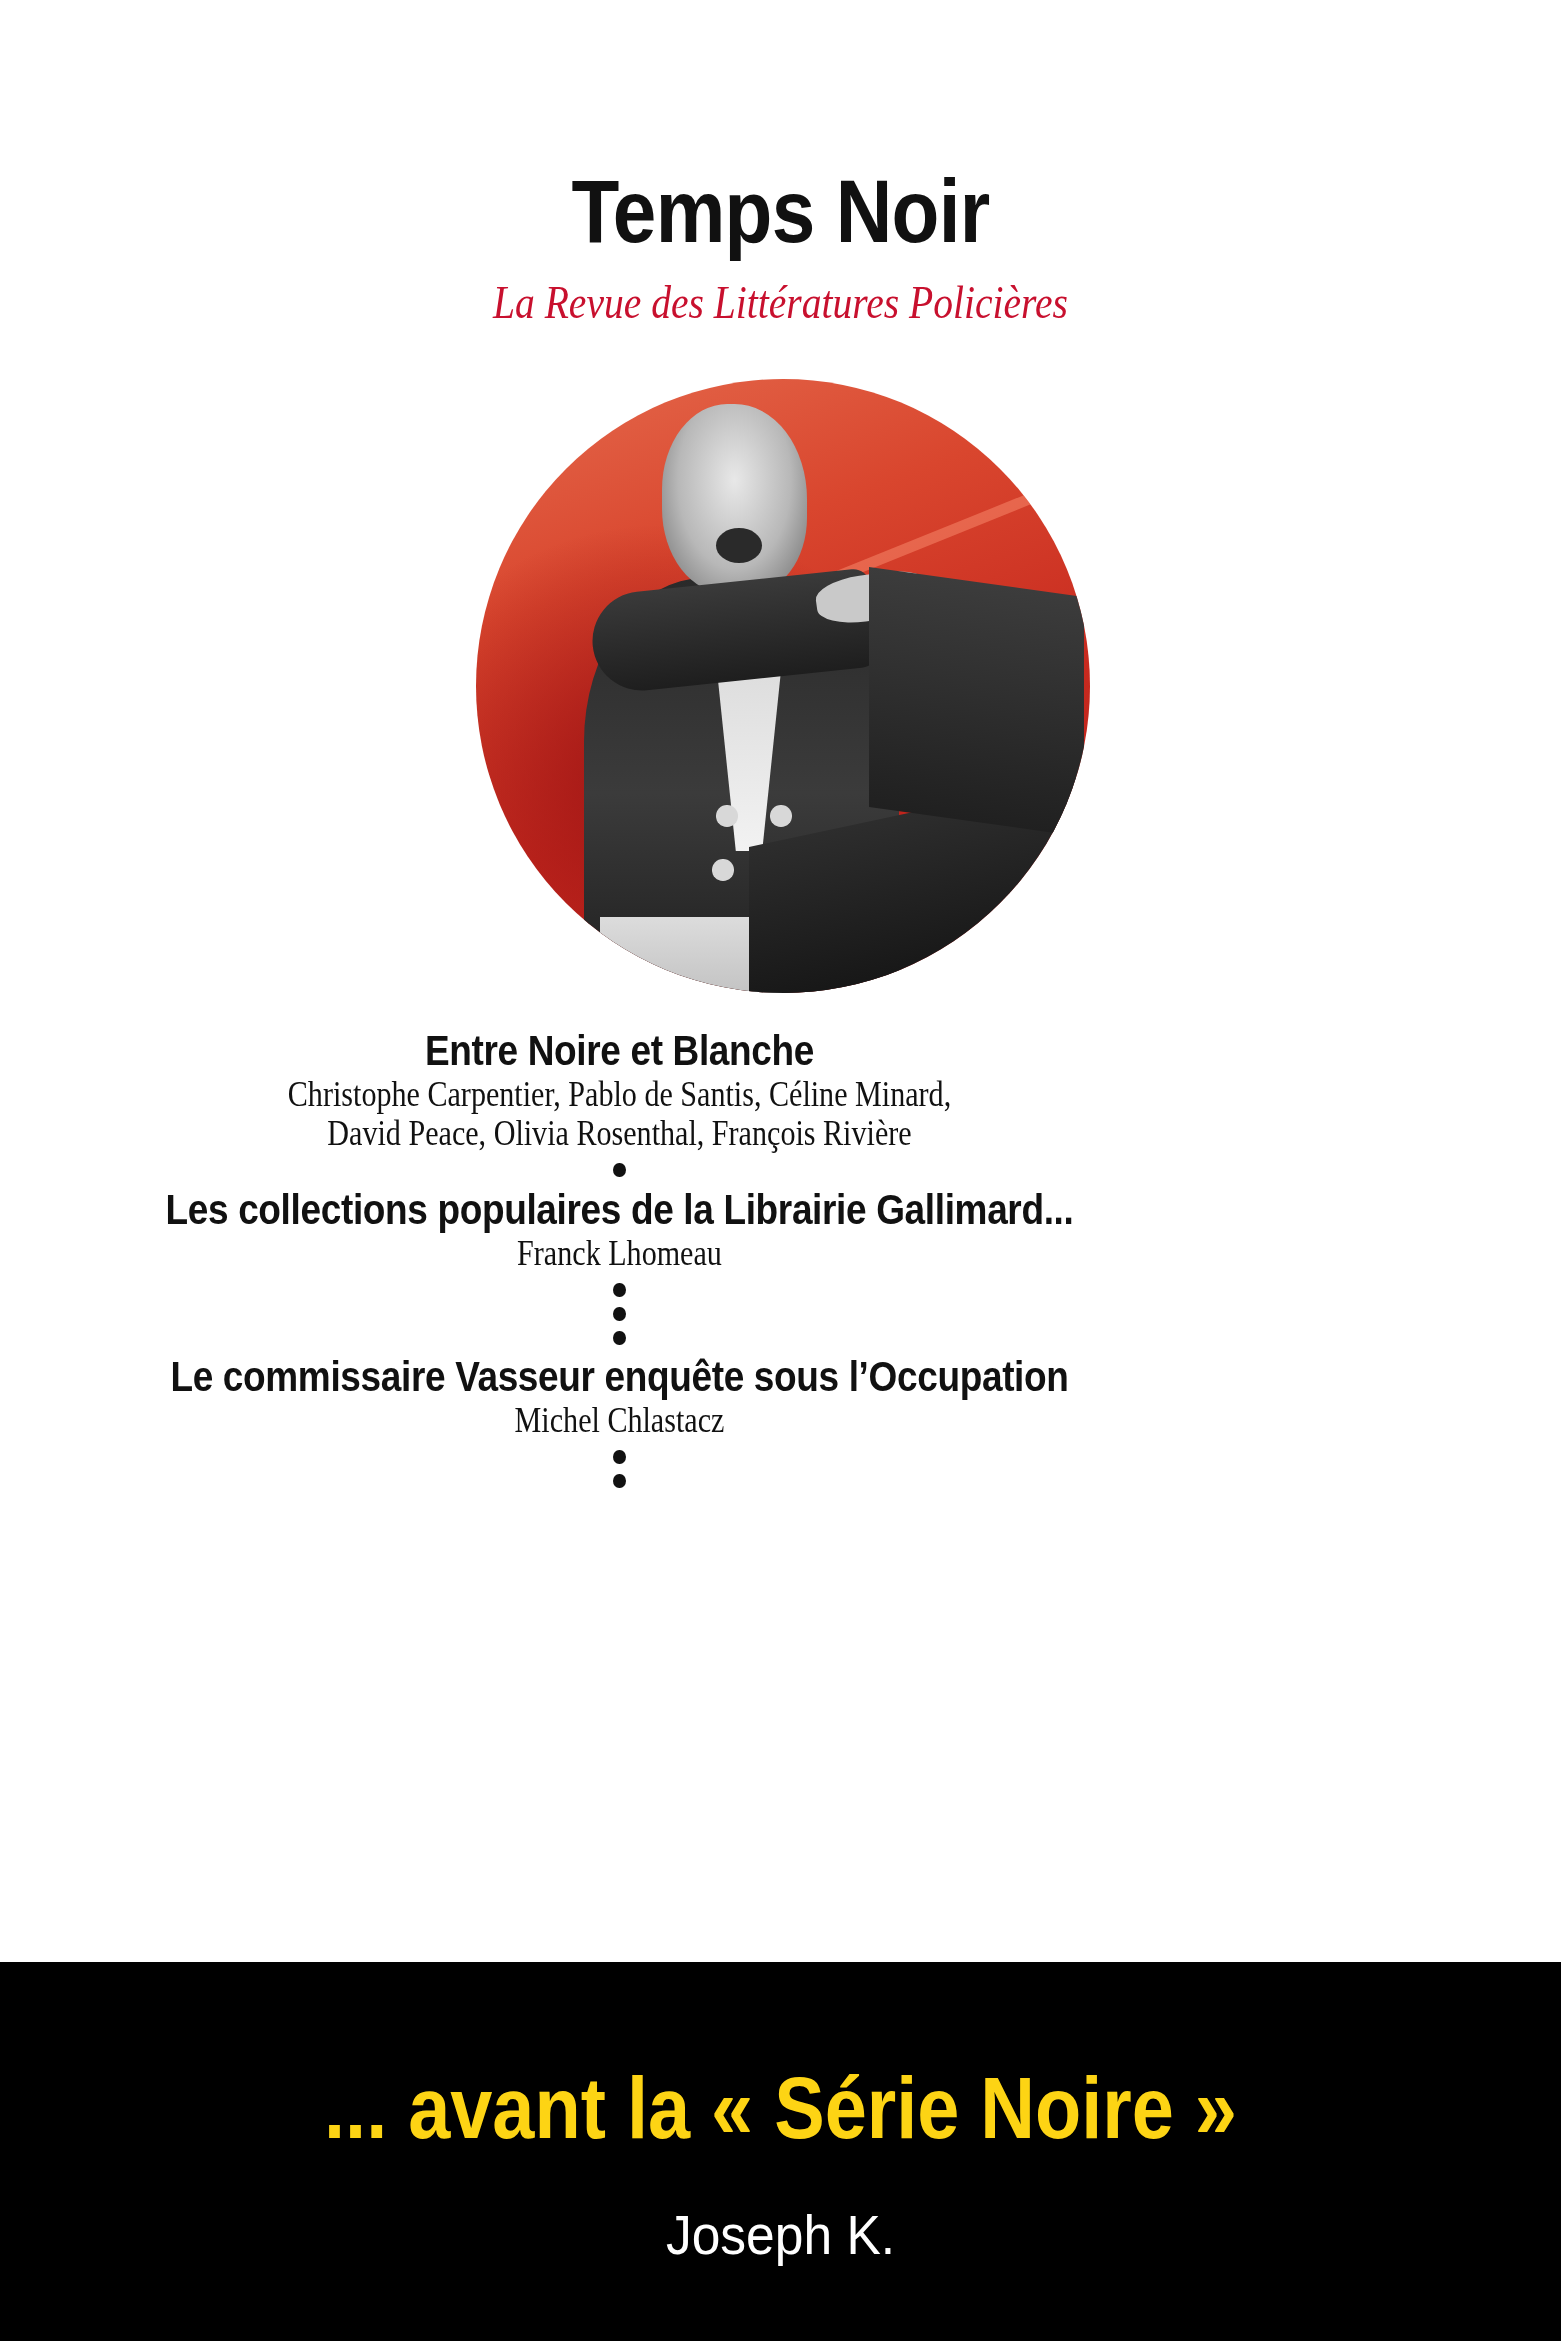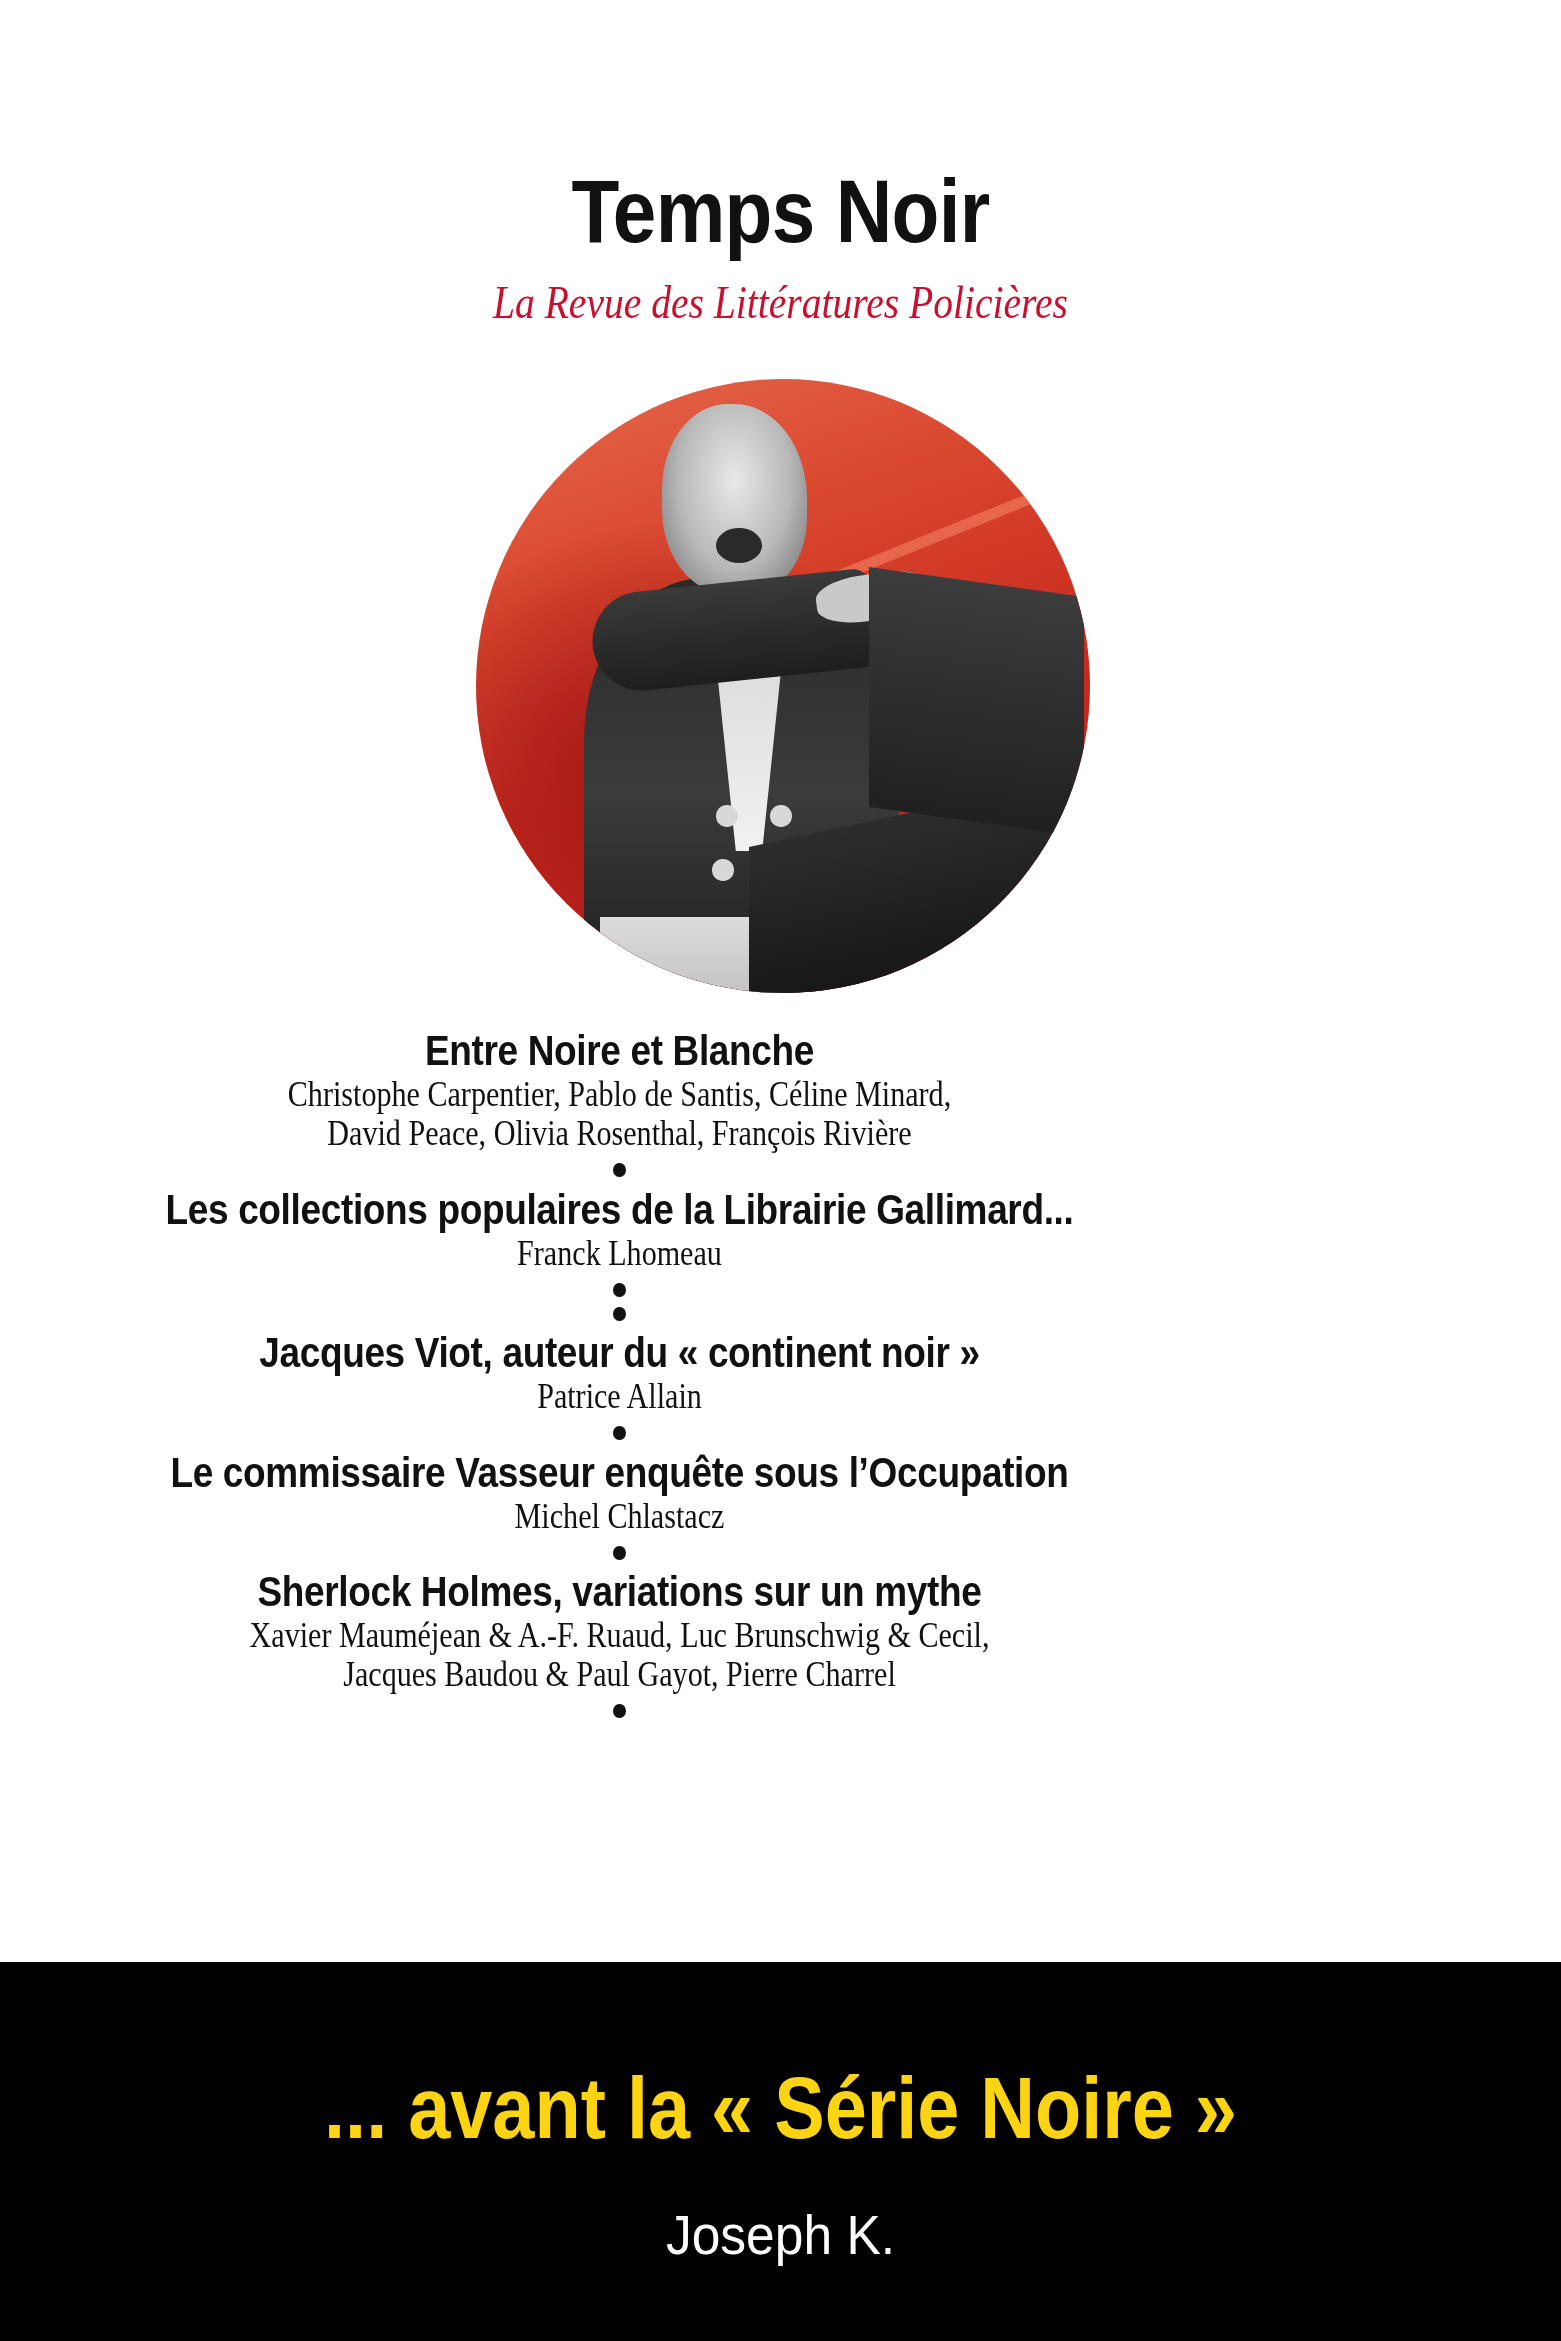--- a/index.html
+++ b/index.html
@@ -143,37 +143,28 @@
     <span class="toc-bullet"></span>
 
     <div class="toc-entry">
       <span class="toc-headline">Les collections populaires de la Librairie Gallimard...</span>
       <span class="toc-author">Franck Lhomeau</span>
     </div>
     <span class="toc-bullet"></span>
 
     <span class="toc-bullet"></span>
 
-    <div class="toc-entry">
-      <span class="toc-headline">Jacques Viot, auteur du « continent noir »</span>
-      <span class="toc-author">Patrice Allain</span>
-    </div>
     <span class="toc-bullet"></span>
 
     <div class="toc-entry">
       <span class="toc-headline">Le commissaire Vasseur enquête sous l’Occupation</span>
       <span class="toc-author">Michel Chlastacz</span>
     </div>
     <span class="toc-bullet"></span>
 
-    <div class="toc-entry">
-      <span class="toc-headline">Sherlock Holmes, variations sur un mythe</span>
-      <span class="toc-author">Xavier Mauméjean &amp; A.-F. Ruaud, Luc Brunschwig &amp; Cecil,</span>
-      <span class="toc-author">Jacques Baudou &amp; Paul Gayot, Pierre Charrel</span>
-    </div>
     <span class="toc-bullet"></span>
 
   </div>
 
   <div class="banner">
     <div class="banner-title">... avant la « Série Noire »</div>
     <div class="banner-author">Joseph K.</div>
   </div>
 
 </div>

